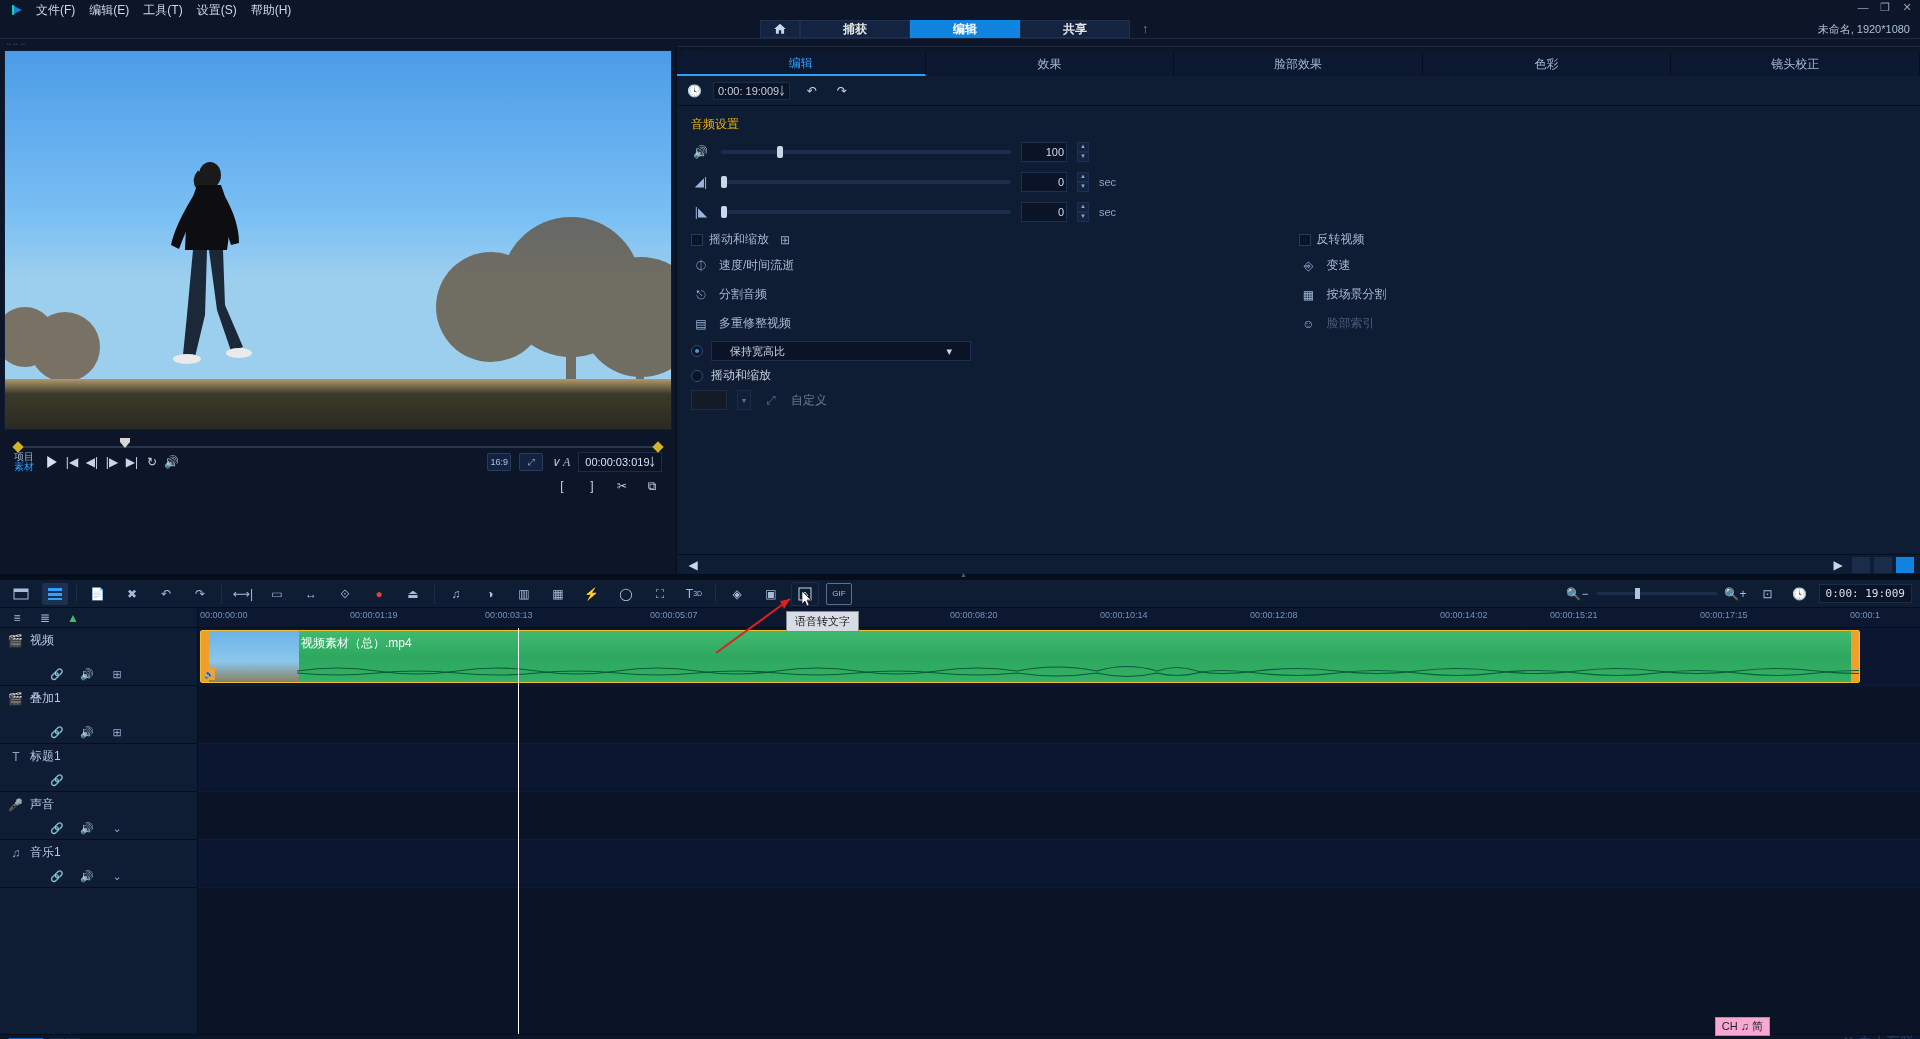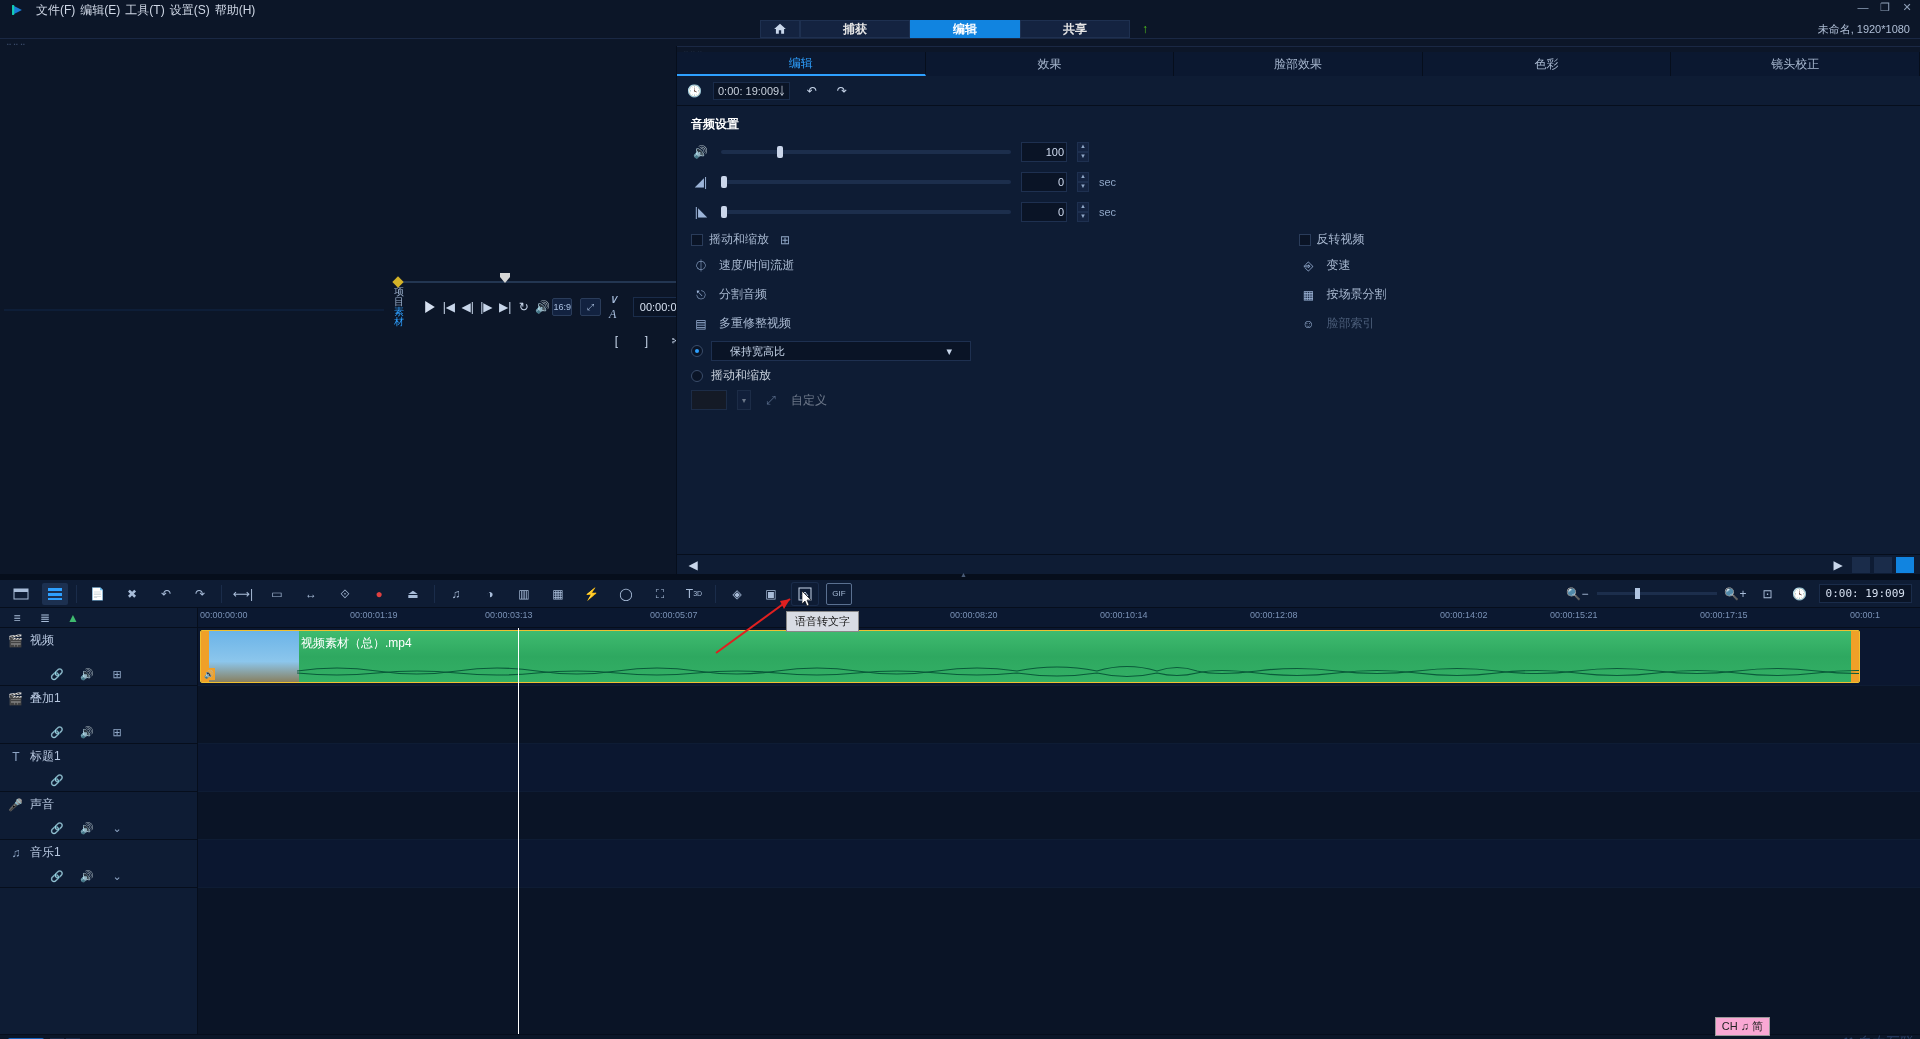--- a/index.html
+++ b/index.html
@@ -2,41 +2,41 @@
 <html><head>
 <meta charset="utf-8">
 <style>
 * { margin: 0; padding: 0; box-sizing: border-box; font-family: "Microsoft YaHei", Arial, sans-serif; }
 body { background: #0f1a2e; color: #c8d0dc; font-size: 12px; overflow: hidden; width: 1920px; height: 1039px; }
 
 
 .menubar { height: 20px; background: #0c1628; display: flex; align-items: center; padding: 0 8px; position: relative; }
 .logo { width: 18px; height: 18px; margin-right: 10px; display: flex; align-items: center; justify-content: center; }
 .logo svg { width: 14px; height: 14px; }
-.menu-items { display: flex; gap: 5px; }
+.menu-items { display: flex; gap: 14px; }
 .menu-item { color: #d0d8e6; cursor: pointer; }
 .win-controls { position: absolute; right: 6px; top: 1px; display: flex; gap: 8px; }
 .win-btn { width: 14px; height: 14px; color: #8fa0b8; cursor: pointer; font-size: 11px; text-align: center; }
 
 
 .modebar { height: 18px; background: #0c1628; display: flex; align-items: center; position: relative; }
 .mode-tabs { position: absolute; left: 50%; transform: translateX(-50%); display: flex; height: 18px; }
 .mode-tab { width: 110px; display: flex; align-items: center; justify-content: center; background: #142340; border: 1px solid #1e3050; cursor: pointer; font-weight: bold; color: #e6e6e6; }
 .mode-tab.home { width: 40px; }
 .mode-tab.active { background: #1184e0; color: #fff; border-color: #1184e0; }
 .mode-upload { width: 30px; display: flex; align-items: center; justify-content: center; color: #52c41a; }
 .project-info { position: absolute; right: 10px; color: #b0bfd6; font-size: 11px; }
 
 
 .grip-row { height: 8px; background: #0c1628; border-top: 1px solid #1a2844; }
 .grip-dots { display: inline-block; margin-left: 6px; color: #3a4a68; font-size: 8px; letter-spacing: 1px; }
 
 
 .main { display: flex; height: 528px; }
-.preview-pane { width: 676px; background: #0c1628; padding: 4px; display: flex; flex-direction: row; align-items: center; }
+.preview-pane { width: 676px; background: #0c1628; padding: 4px; display: flex; flex-direction: column; }
 .preview-frame { flex: 0 0 380px; background: linear-gradient(to bottom, #4b9be8 0%, #7cc1f4 45%, #9cceee 60%, #9cceee 100%); position: relative; overflow: hidden; border: 1px solid #0e1e38; }
 .ground { position: absolute; bottom: 0; left: 0; right: 0; height: 50px; background: linear-gradient(to bottom, #b0986a 0%, #3a3a2a 30%, #2a2a22 100%); }
 .person { position: absolute; bottom: 44px; left: 160px; width: 90px; height: 230px; }
 .person svg { width: 100%; height: 100%; }
 .trees { position: absolute; right: -20px; bottom: 42px; width: 260px; height: 200px; }
 .trees-left { position: absolute; left: -10px; bottom: 42px; width: 120px; height: 120px; }
 
 .player-bar { padding-top: 4px; }
 .seek-track { position: relative; height: 10px; margin: 4px 12px; }
 .seek-line { position: absolute; top: 8px; left: 0; right: 0; height: 2px; background: #233652; }
@@ -55,21 +55,21 @@
 .props-pane { flex: 1; background: #0e1c34; display: flex; flex-direction: column; border-left: 1px solid #060e1c; position: relative; }
 .prop-header { height: 30px; display: flex; align-items: center; padding: 0 8px; border-bottom: 1px solid #060e1c; }
 .prop-time { background: #0a1426; border: 1px solid #1a2c4a; padding: 1px 4px; font-family: monospace; font-size: 11px; margin-left: 8px; }
 .prop-undo { margin-left: 12px; display: flex; gap: 10px; }
 
 .prop-tabs { display: flex; height: 24px; }
 .prop-tab { flex: 1; display: flex; align-items: center; justify-content: center; background: #0b1830; border-right: 1px solid #060e1c; cursor: pointer; color: #a8b8d0; }
 .prop-tab.active { color: #2ea0ff; border-bottom: 2px solid #2ea0ff; }
 
 .prop-body { flex: 1; padding: 10px 14px; overflow: auto; }
-.prop-section-title { color: #ffffff; margin-bottom: 8px; font-size: 12px; font-weight: bold; }
+.prop-section-title { color: #eab308; margin-bottom: 8px; font-size: 12px; }
 .prop-row { display: flex; align-items: center; gap: 10px; margin-bottom: 8px; height: 22px; }
 .prop-icon { width: 20px; display: flex; justify-content: center; color: #9cb4d8; }
 .slider { flex: 0 0 290px; height: 4px; background: #1c2e4c; position: relative; border-radius: 2px; }
 .slider-thumb { position: absolute; top: -4px; width: 6px; height: 12px; background: #cad6ea; border-radius: 2px; cursor: pointer; }
 .num-input { width: 46px; height: 20px; background: #0a1426; border: 1px solid #1e3050; color: #d0dcf0; text-align: right; padding-right: 2px; font-size: 11px; }
 .spinner { width: 12px; height: 20px; display: flex; flex-direction: column; }
 .spinner div { flex:1; background: #142340; border: 1px solid #1e3050; font-size: 6px; text-align: center; color: #8fa6c6; cursor: pointer; }
 .unit { color: #8fa6c6; font-size: 11px; }
 .check-row { display: flex; align-items: center; gap: 6px; margin-bottom: 6px; color: #a8b8d0; }
 .checkbox { width: 12px; height: 12px; border: 1px solid #2a3c5a; background: #0a1426; cursor: pointer; }

